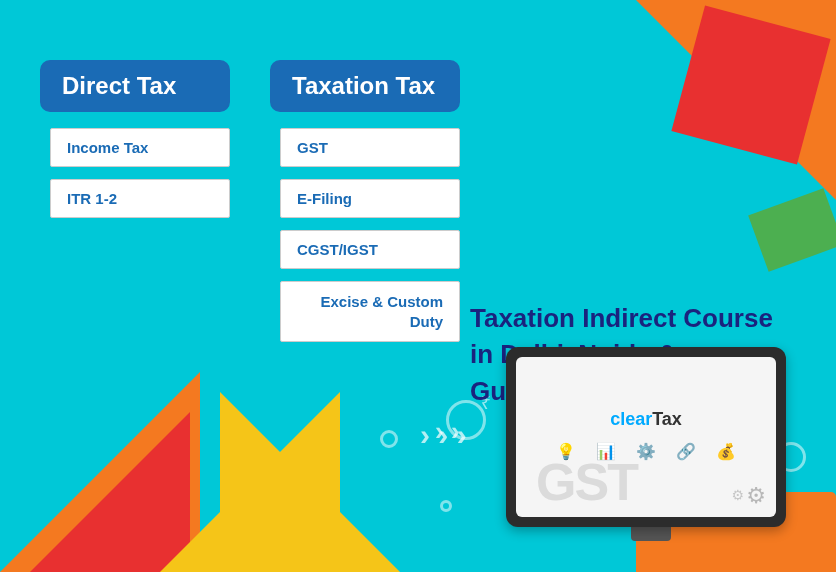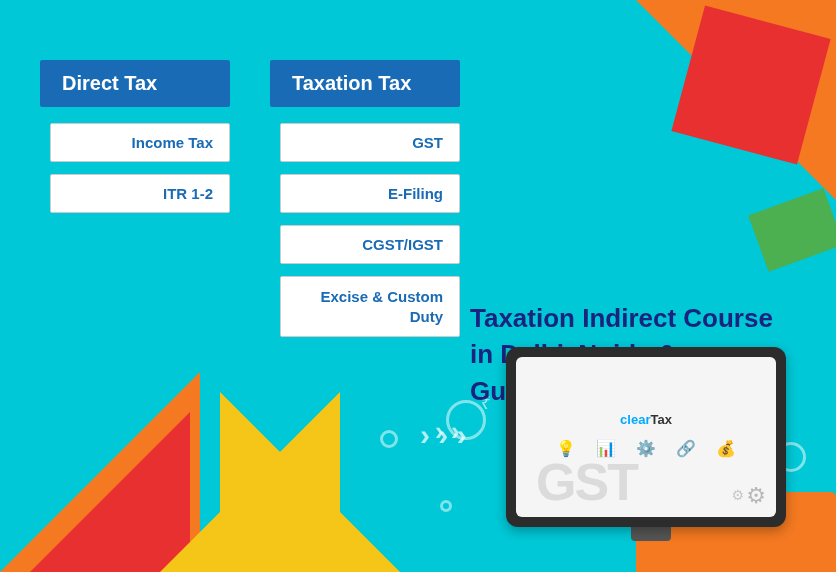--- a/index.html
+++ b/index.html
@@ -95,42 +95,42 @@
       gap: 0;
       width: 190px;
     }
 
     .category-header {
       display: inline-block;
       padding: 10px 20px;
       border: 2px solid #1a6bb5;
       background: #1a6bb5;
       color: white;
-      font-size: 20px;
+      font-size: 24px;
       font-weight: bold;
       margin-bottom: 16px;
-      border-radius: 2px;
+      border-radius: 10px;
     }
 
     .sub-items {
       display: flex;
       flex-direction: column;
       gap: 12px;
       padding-left: 10px;
     }
 
     .sub-item {
       background: white;
       border: 1px solid #ccc;
       padding: 10px 16px;
       color: #1a6bb5;
       font-size: 15px;
       font-weight: 600;
       border-radius: 2px;
-      text-align: right;
+      text-align: left;
     }
 
     
     .headline {
       position: absolute;
       top: 300px;
       left: 470px;
       color: #1a237e;
       font-size: 26px;
       font-weight: bold;
@@ -164,21 +164,21 @@
       border-radius: 6px;
       display: flex;
       flex-direction: column;
       align-items: center;
       justify-content: center;
       overflow: hidden;
       position: relative;
     }
 
     .cleartax-brand {
-      font-size: 13px;
+      font-size: 18px;
       font-weight: bold;
       color: #333;
       margin-bottom: 4px;
     }
 
     .cleartax-brand span {
       color: #00aaff;
     }
 
     .gst-big {

